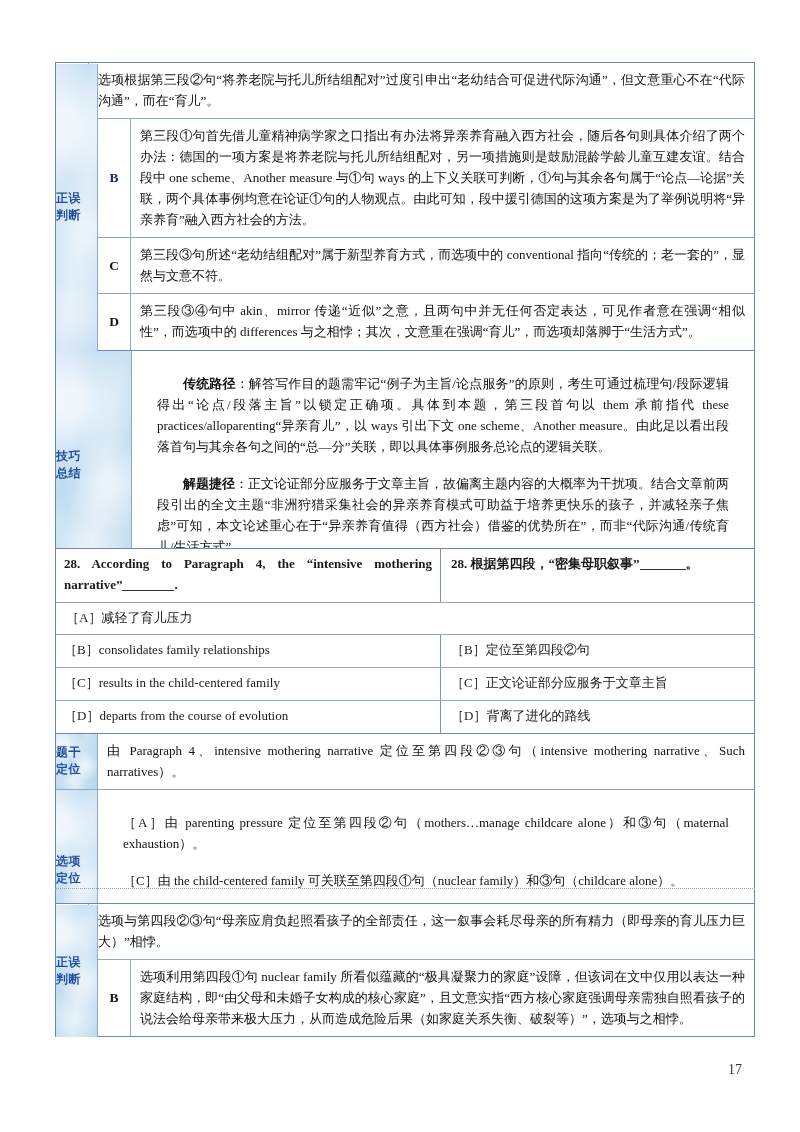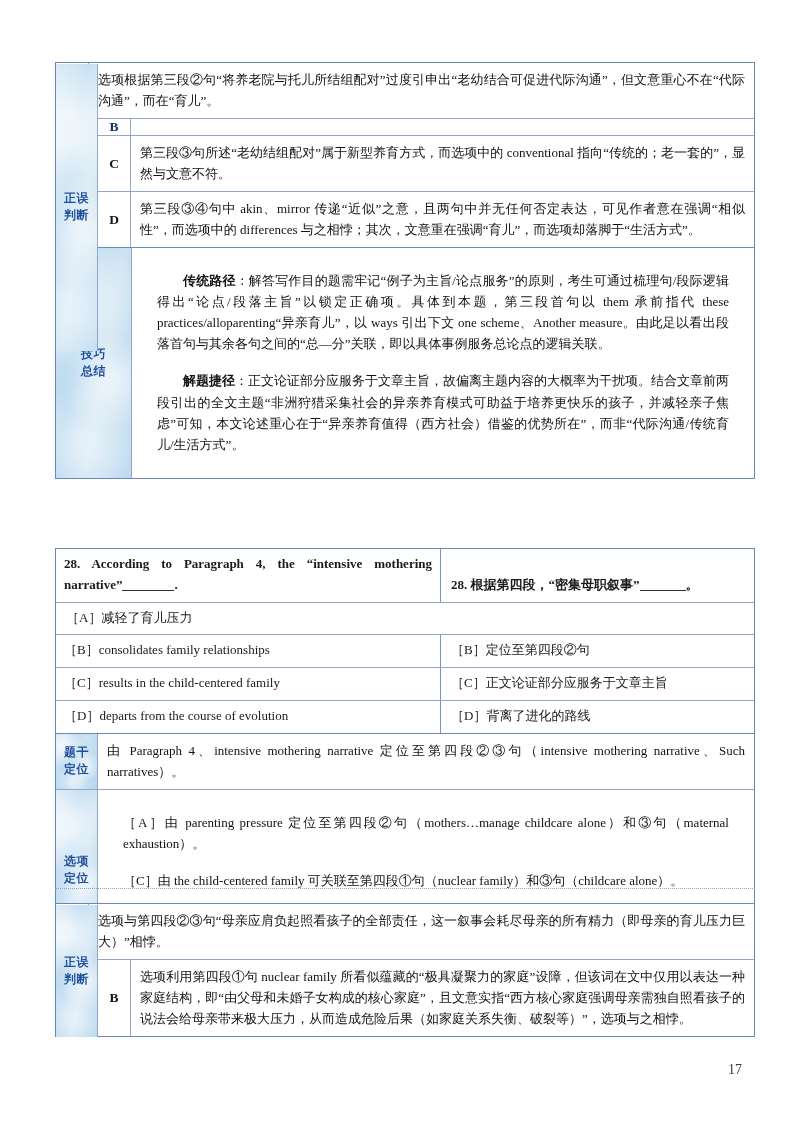--- a/index.html
+++ b/index.html
@@ -44,21 +44,21 @@
     min-width: 42px;
     box-sizing: border-box;
     border-right: 1px solid #93a7cb;
     background:
       radial-gradient(circle at 18% 22%, rgba(255,255,255,.75) 0 7%, rgba(255,255,255,0) 38%),
       radial-gradient(circle at 72% 58%, rgba(255,255,255,.6) 0 6%, rgba(255,255,255,0) 34%),
       radial-gradient(circle at 40% 85%, rgba(255,255,255,.5) 0 5%, rgba(255,255,255,0) 30%),
       linear-gradient(100deg, #cfe4f3 0%, #b9d9ef 35%, #cde3f2 60%, #b6d6ee 100%);
     display: flex;
     flex-direction: column;
-    align-items: center;
+    align-items: flex-start;
     justify-content: center;
     font-family: "DejaVu Sans", sans-serif;
     font-weight: bold;
     font-size: 12px;
     line-height: 1.45;
     color: #1f4e9c;
     letter-spacing: .5px;
     text-align: center;
     padding: 2px 0;
   }
@@ -96,21 +96,21 @@
   .body p { margin: 16px; }
   .body p + p { margin-top: 1px; }
   .indent { text-indent: 2em; }
   .kw { font-weight: bold; }
 
   
   #table1 { left: 55px; top: 62px; width: 700px; }
 
   
   #table2 { left: 55px; top: 548px; width: 700px; }
-  .qrow { display: flex; box-sizing: border-box; border-top: 1px solid #93a7cb; align-items: flex-end; }
+  .qrow { display: flex; box-sizing: border-box; border-top: 1px solid #93a7cb; }
   .qrow.first { border-top: none; }
   .qen {
     width: 385px;
     min-width: 385px;
     box-sizing: border-box;
     border-right: 1.4px solid #7b94c0;
     padding: 5px 8px 6px 8px;
     font-size: 13px;
     line-height: 1.6;
   }
@@ -167,20 +167,21 @@
       <div class="opt plain">A</div>
       <div class="body">选项根据第三段②句“将养老院与托儿所结组配对”过度引申出“老幼结合可促进代际沟通”，但文意重心不在“代际沟通”，而在“育儿”。</div>
     </div>
 
     <div class="row">
       <div class="lbl" style="border-right:1px solid #93a7cb;background:
         radial-gradient(circle at 18% 22%, rgba(255,255,255,.75) 0 7%, rgba(255,255,255,0) 38%),
         radial-gradient(circle at 72% 58%, rgba(255,255,255,.6) 0 6%, rgba(255,255,255,0) 34%),
         linear-gradient(100deg,#cfe4f3 0%,#b9d9ef 35%,#cde3f2 60%,#b6d6ee 100%);"></div>
       <div class="opt">B</div>
+      <div class="body">第三段①句首先借儿童精神病学家之口指出有办法将异亲养育融入西方社会，随后各句则具体介绍了两个办法：德国的一项方案是将养老院与托儿所结组配对，另一项措施则是鼓励混龄学龄儿童互建友谊。结合段中 one scheme、Another measure 与①句 ways 的上下义关联可判断，①句与其余各句属于“论点—论据”关联，两个具体事例均意在论证①句的人物观点。由此可知，段中援引德国的这项方案是为了举例说明将“异亲养育”融入西方社会的方法。</div>
     </div>
 
     <div class="row">
       <div class="lbl" style="border-right:1px solid #93a7cb;background:
         radial-gradient(circle at 30% 40%, rgba(255,255,255,.6) 0 7%, rgba(255,255,255,0) 36%),
         linear-gradient(100deg,#cfe4f3 0%,#b9d9ef 35%,#cde3f2 60%,#b6d6ee 100%);"></div>
       <div class="opt plain">C</div>
       <div class="body">第三段③句所述“老幼结组配对”属于新型养育方式，而选项中的 conventional 指向“传统的；老一套的”，显然与文意不符。</div>
     </div>
 

